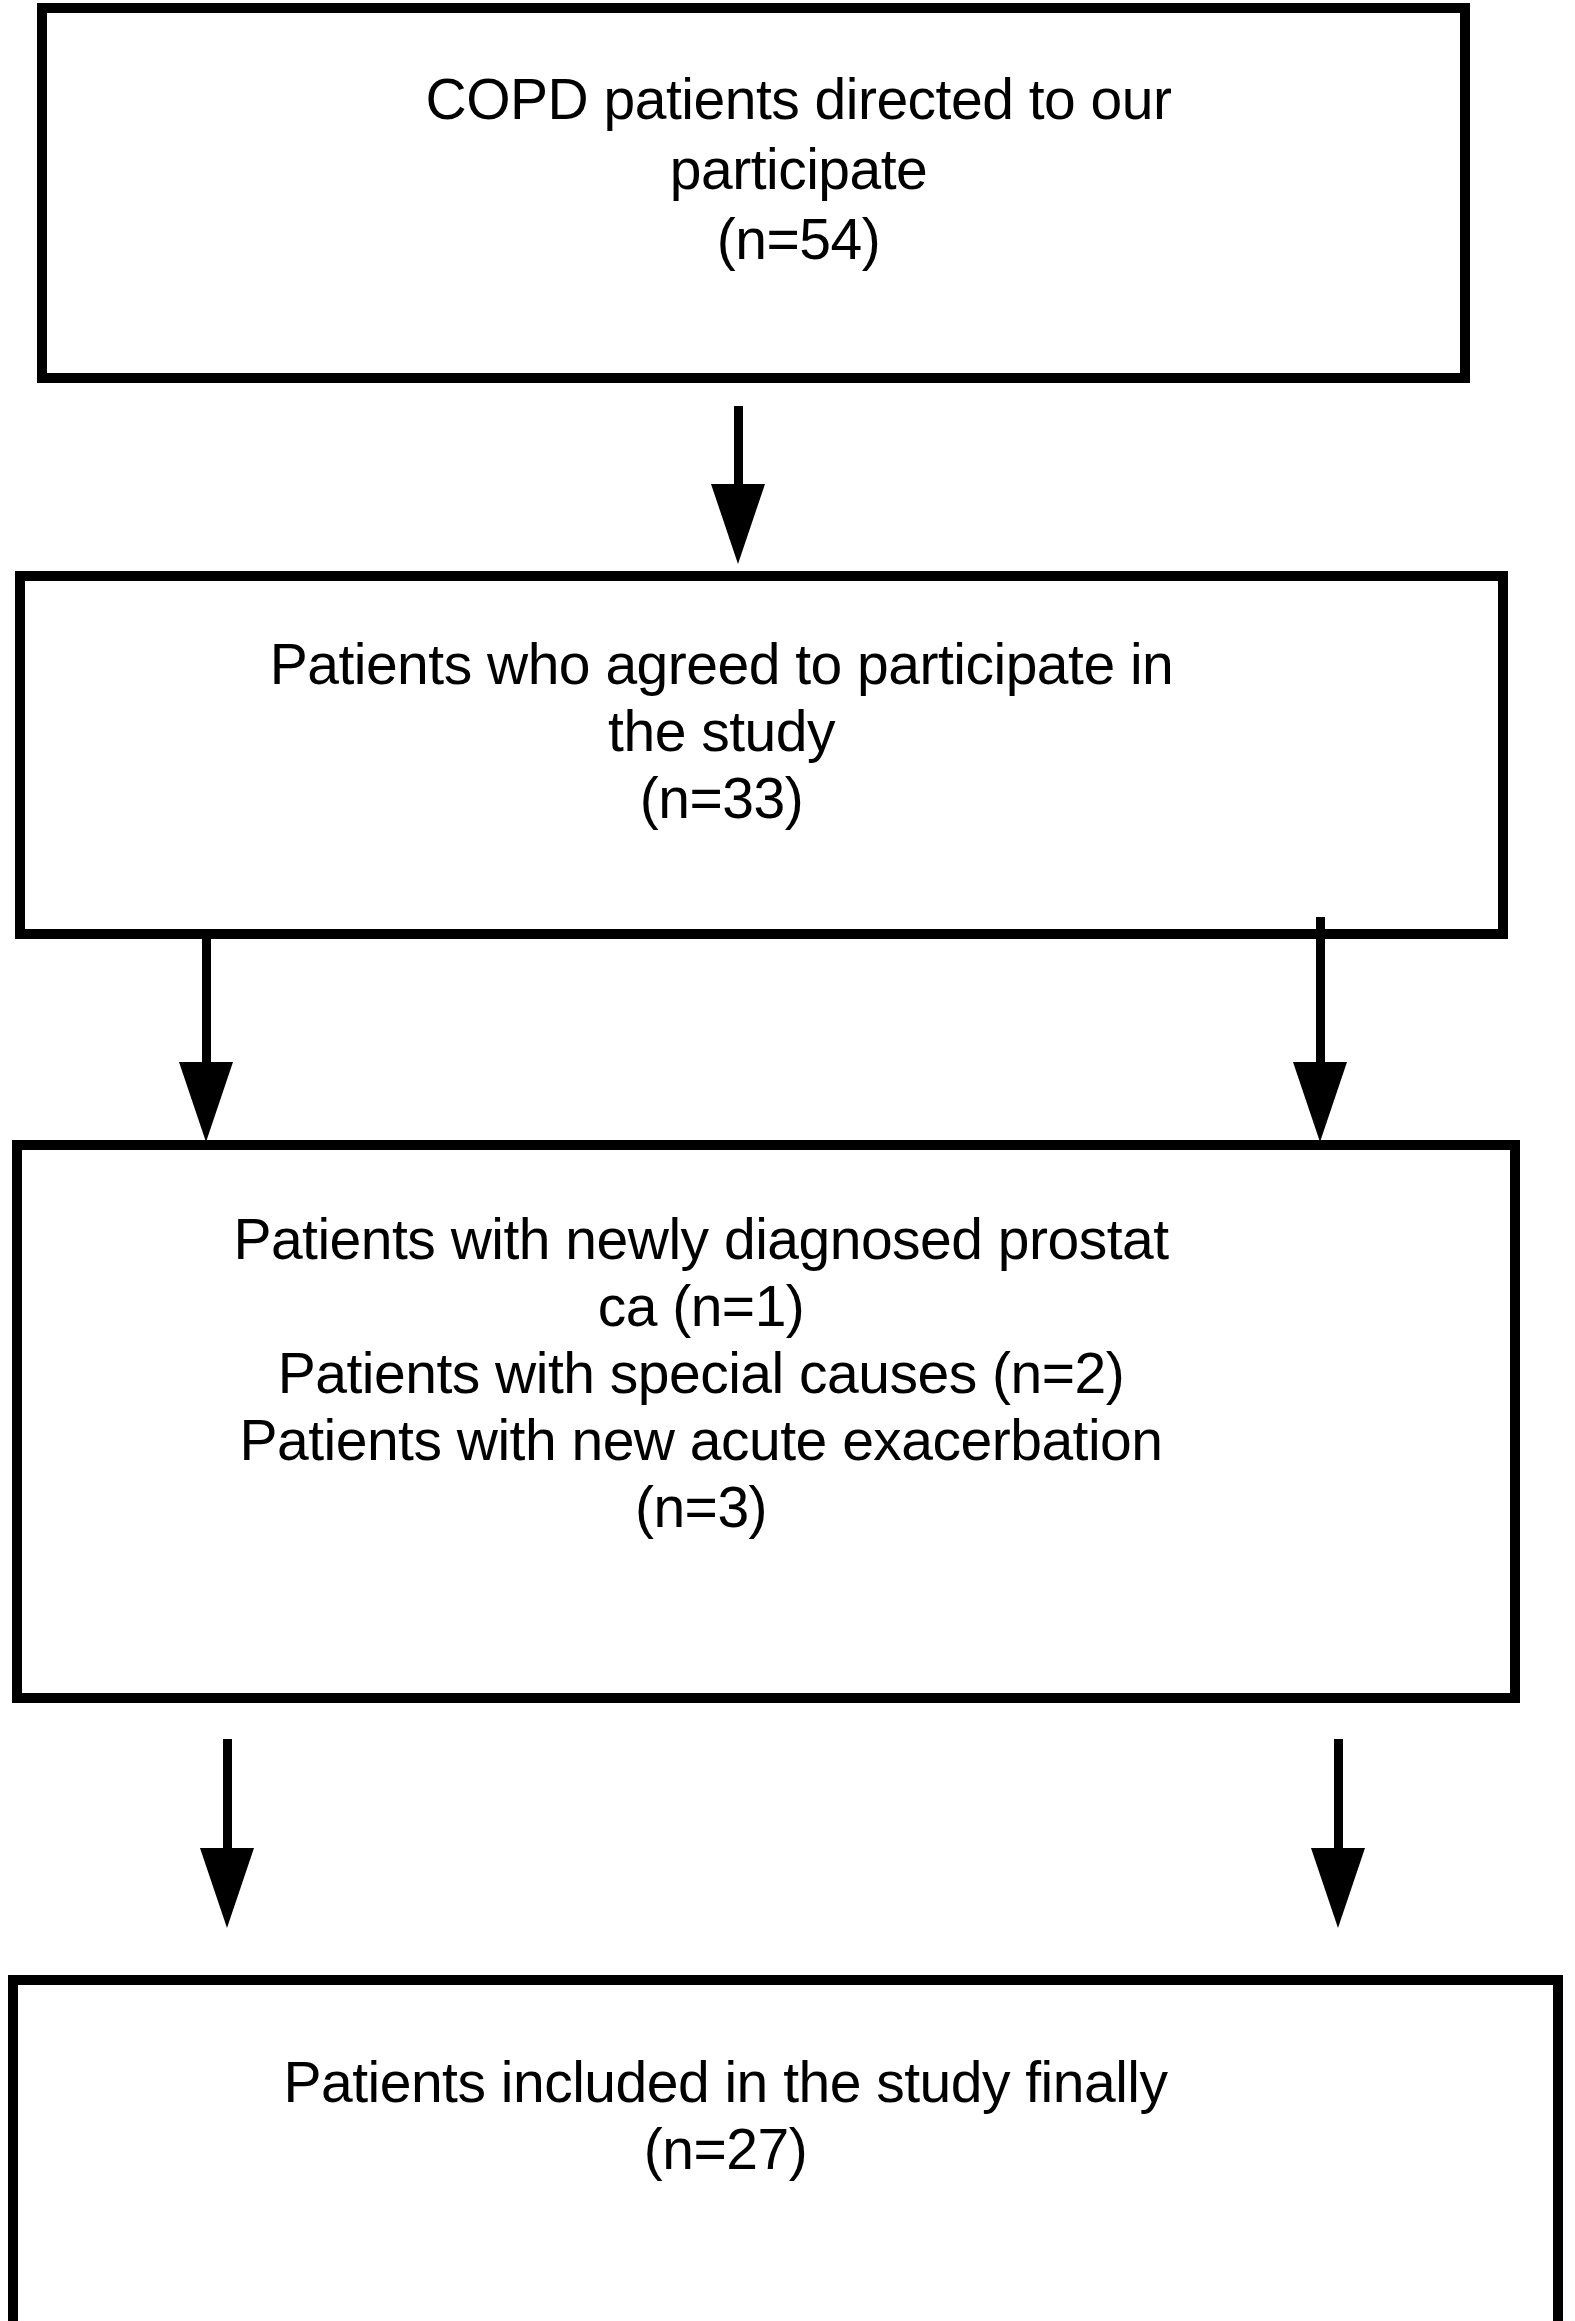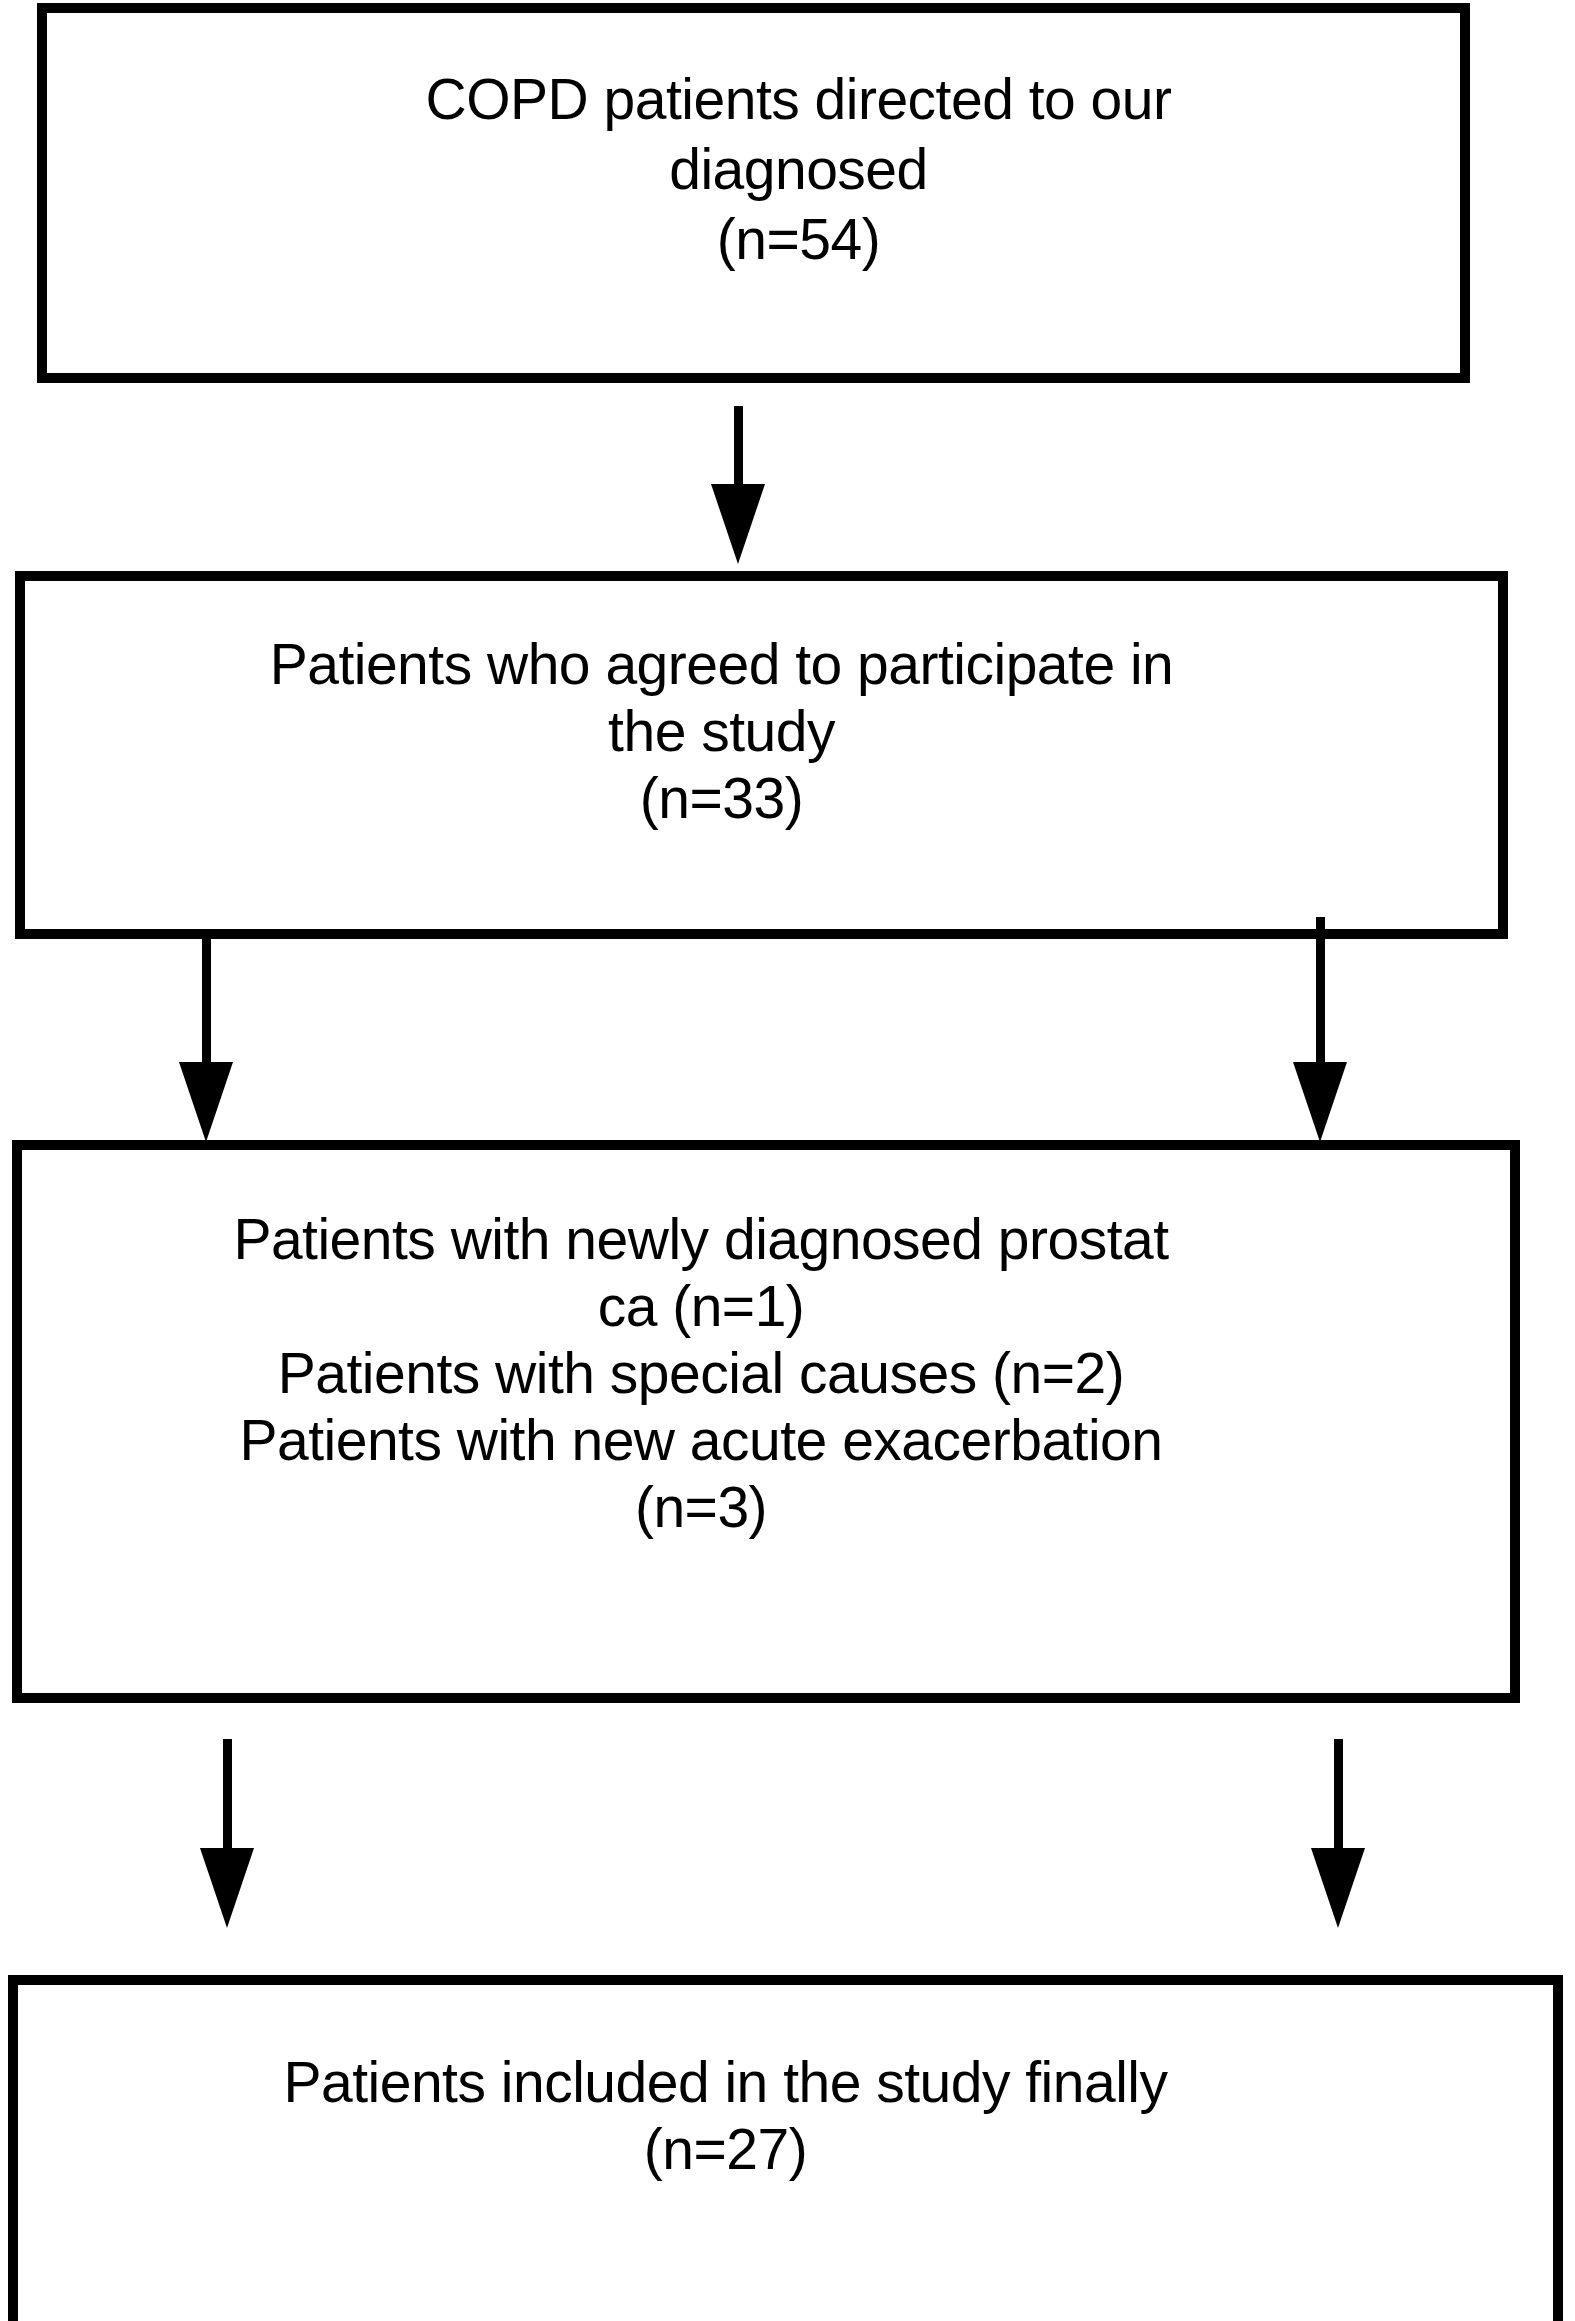--- a/index.html
+++ b/index.html
@@ -76,21 +76,21 @@
   .arrow-5 .shaft { height: 109px; }
 </style>
 </head>
 <body>
 
 <div class="canvas">
 
   <div class="node node-1">
     <div class="text">
       <div class="line">COPD patients directed to our</div>
-      <div class="line">diagnosed</div>
+      <div class="line">participate</div>
       <div class="line">(n=54)</div>
     </div>
   </div>
 
   <div class="node node-2">
     <div class="text">
       <div class="line">Patients who agreed to participate in</div>
       <div class="line">the study</div>
       <div class="line">(n=33)</div>
     </div>

